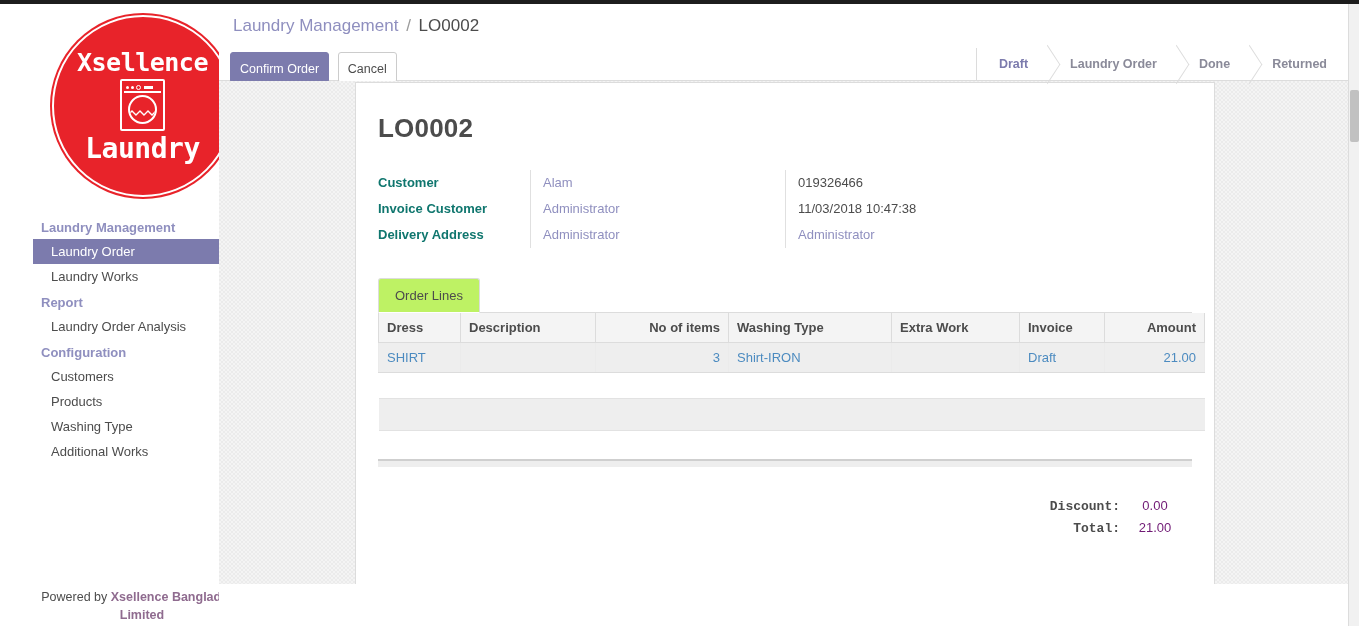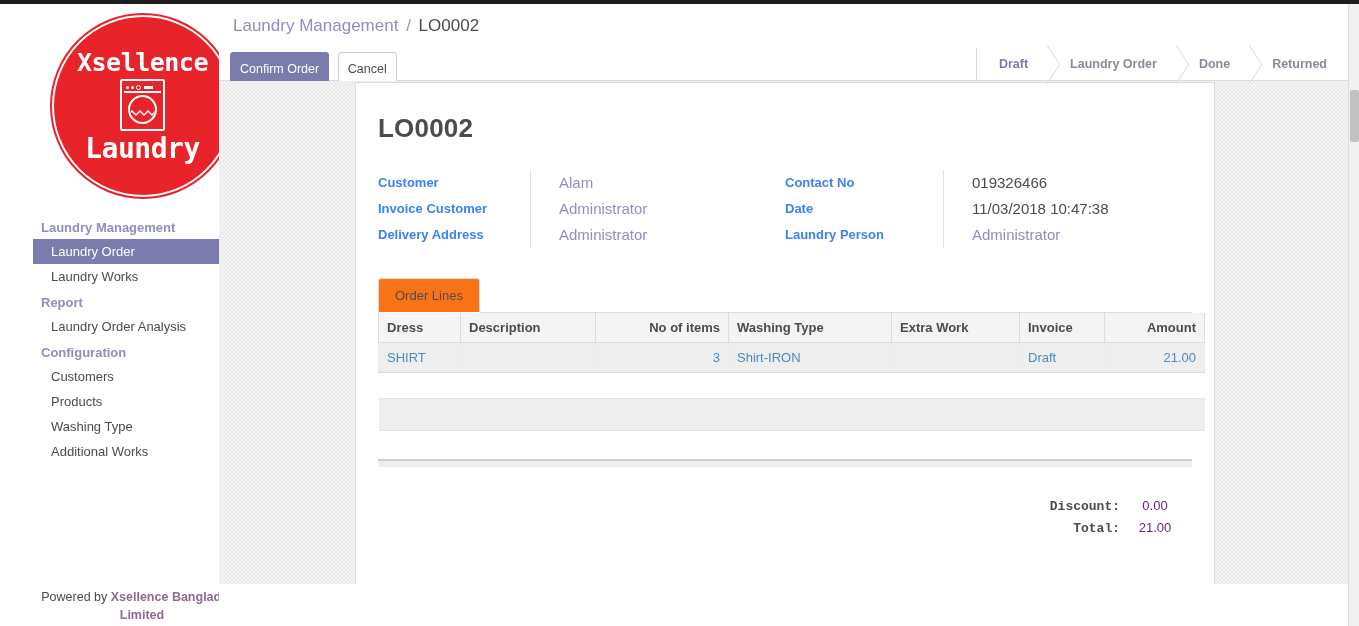--- a/index.html
+++ b/index.html
@@ -251,40 +251,40 @@
   .form-cols { display: flex; }
   .form-col { width: 50%; display: flex; }
   .form-col .labels { width: 152px; }
   .form-col .values {
     flex: 1;
     border-left: 1px solid #e0e0e0;
     padding-left: 12px;
   }
   .form-col.right .labels { width: 158px; }
   .f-label {
-    font-size: 13px; font-weight: bold; color: #3b82f6;
+    font-size: 13px; font-weight: bold; color: #0f766e;
     height: 26px; line-height: 26px; white-space: nowrap;
   }
   .f-value {
-    font-size: 15px; height: 26px; line-height: 26px; white-space: nowrap; margin-left: 16px;
+    font-size: 13px; height: 26px; line-height: 26px; white-space: nowrap;
   }
   .f-value.link { color: #8f8fbf; cursor: pointer; }
   .f-value.plain { color: #4c4c4c; }
 
   
   .notebook { margin-top: 30px; }
   .nb-tabs { display: flex; border-bottom: 1px solid #dcdcdc; }
   .nb-tab {
     font-size: 13px;
     padding: 9px 16px 9px 16px;
     color: #4c4c4c;
     border: 1px solid #dcdcdc;
     border-bottom: 1px solid #ffffff;
     border-radius: 3px 3px 0 0;
-    background: #f97316;
+    background: #bef264;
     margin-bottom: -1px;
     cursor: pointer;
   }
 
   table.lines {
     width: 100%;
     border-collapse: collapse;
     font-size: 13px;
     table-layout: fixed;
   }
@@ -450,25 +450,20 @@
               <div class="f-label">Delivery Address</div>
             </div>
             <div class="values">
               <div class="f-value link">Alam</div>
               <div class="f-value link">Administrator</div>
               <div class="f-value link">Administrator</div>
             </div>
           </div>
 
           <div class="form-col right">
-            <div class="labels">
-              <div class="f-label">Contact No</div>
-              <div class="f-label">Date</div>
-              <div class="f-label">Laundry Person</div>
-            </div>
             <div class="values">
               <div class="f-value plain">019326466</div>
               <div class="f-value plain">11/03/2018 10:47:38</div>
               <div class="f-value link">Administrator</div>
             </div>
           </div>
 
         </div>
 
         <div class="notebook">

